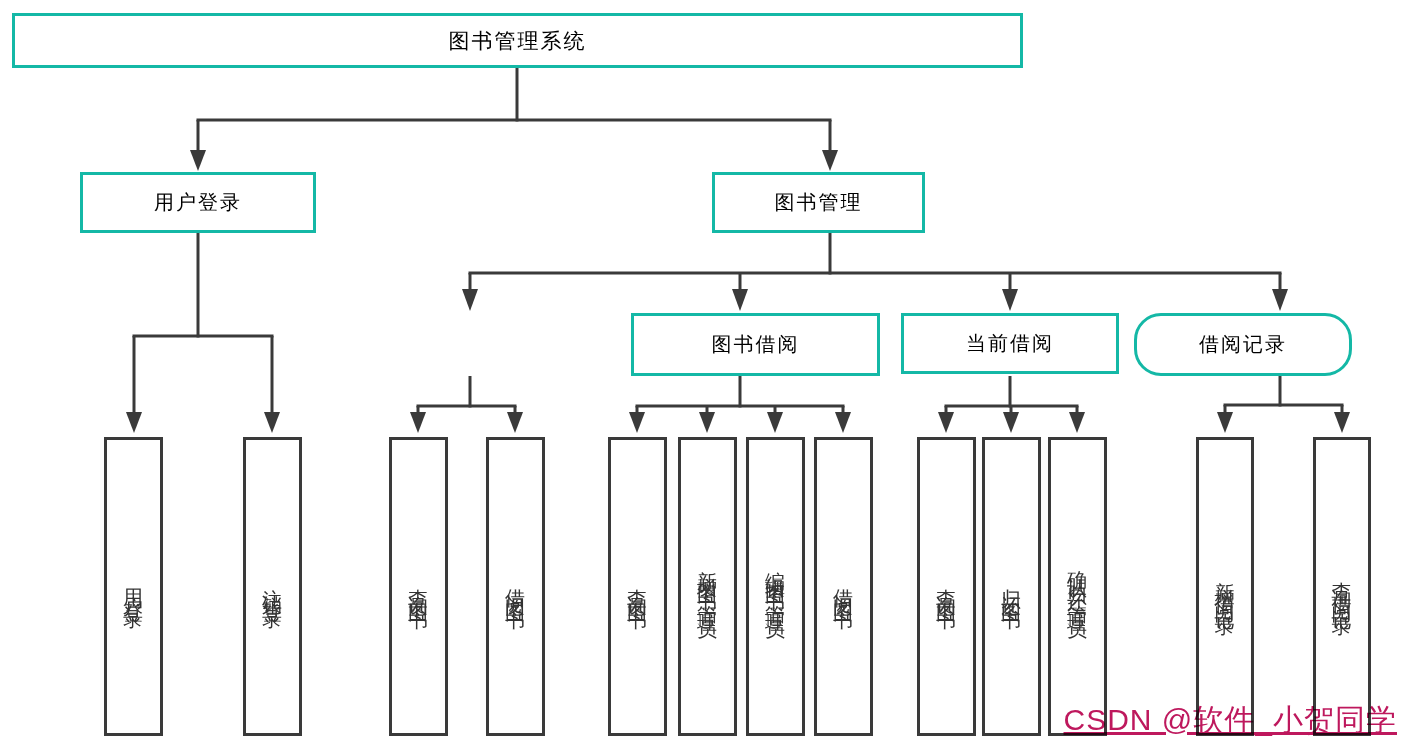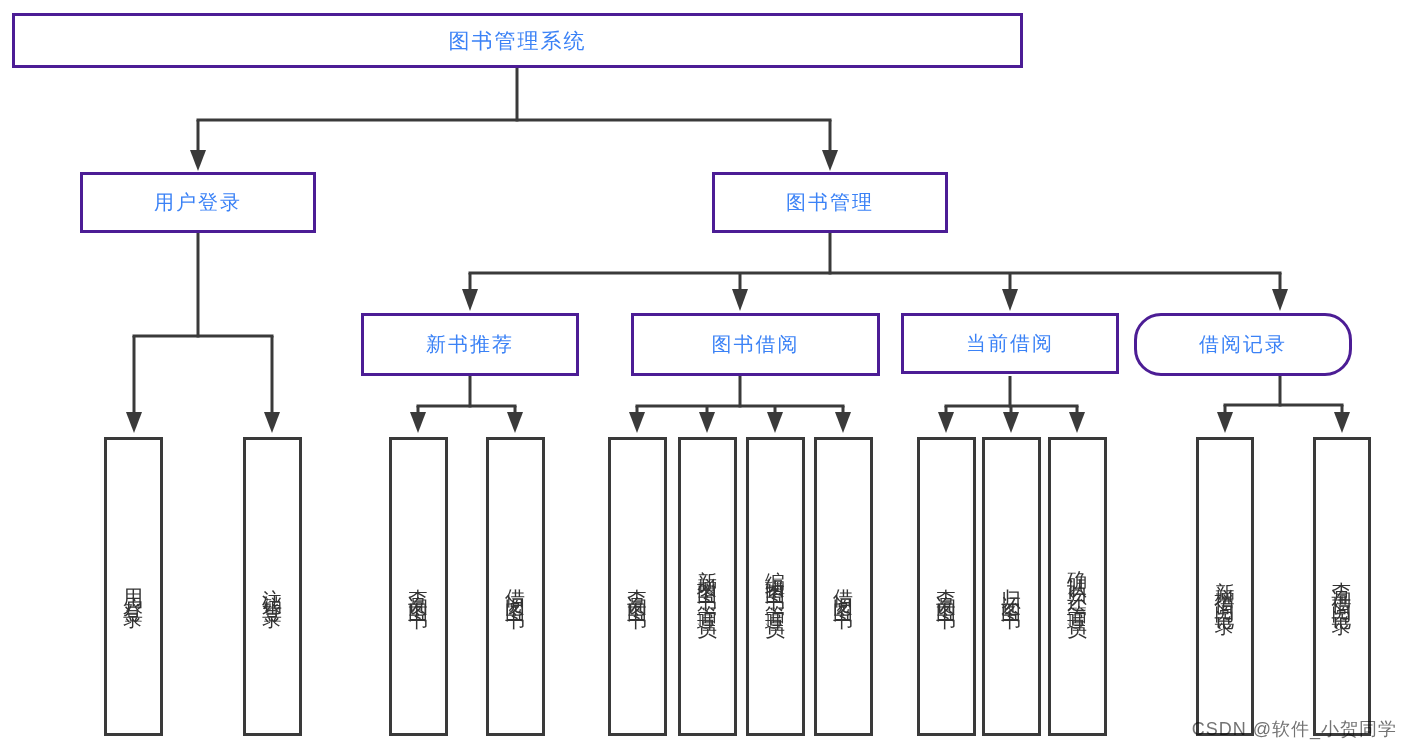--- a/index.html
+++ b/index.html
@@ -16,26 +16,26 @@
     left: 0; top: 0;
     width: 1405px; height: 747px;
     z-index: 1;
   }
   .cl { stroke: #3a3a3a; stroke-width: 3; fill: none; }
   .ah { fill: #3a3a3a; stroke: none; }
 
   .hbox {
     position: absolute;
     box-sizing: border-box;
-    border: 3px solid #4c1d95;
+    border: 3px solid #14b8a6;
     background: #ffffff;
     display: flex;
     align-items: center;
     justify-content: center;
-    color: #3b82f6;
+    color: #000000;
     z-index: 2;
   }
   .hbox .label {
     font-size: 20px;
     letter-spacing: 2px;
     white-space: nowrap;
   }
   .root .label { font-size: 21px; }
 
   .vbox {
@@ -58,26 +58,27 @@
     font-size: 20px;
     letter-spacing: 7px;
     line-height: 1;
     white-space: nowrap;
   }
 
   .watermark {
     position: absolute;
     right: 8px;
     bottom: 6px;
-    font-size: 18px;
-    color: #737373;
+    font-size: 30px;
+    color: #be185d;
     letter-spacing: 1px;
     z-index: 3;
     mix-blend-mode: multiply;
     white-space: nowrap;
+    text-decoration: underline;
   }
 </style>
 </head>
 <body>
 
 <div class="canvas">
 
   <svg class="connectors" viewBox="0 0 1405 747" xmlns="http://www.w3.org/2000/svg">
 
     <g>
@@ -154,27 +155,24 @@
     </g>
   </svg>
 
   <div class="hbox root" style="left:12px; top:13px; width:1011px; height:55px;">
     <span class="label">图书管理系统</span>
   </div>
 
   <div class="hbox" style="left:80px; top:172px; width:236px; height:61px;">
     <span class="label">用户登录</span>
   </div>
-  <div class="hbox" style="left:712px; top:172px; width:236px; height:61px;">
+  <div class="hbox" style="left:712px; top:172px; width:213px; height:61px;">
     <span class="label">图书管理</span>
   </div>
 
-  <div class="hbox" style="left:361px; top:313px; width:218px; height:63px;">
-    <span class="label">新书推荐</span>
-  </div>
   <div class="hbox" style="left:631px; top:313px; width:249px; height:63px;">
     <span class="label">图书借阅</span>
   </div>
   <div class="hbox" style="left:901px; top:313px; width:218px; height:61px;">
     <span class="label">当前借阅</span>
   </div>
   <div class="hbox" style="left:1134px; top:313px; width:218px; height:63px;border-radius:27px;">
     <span class="label">借阅记录</span>
   </div>
 

